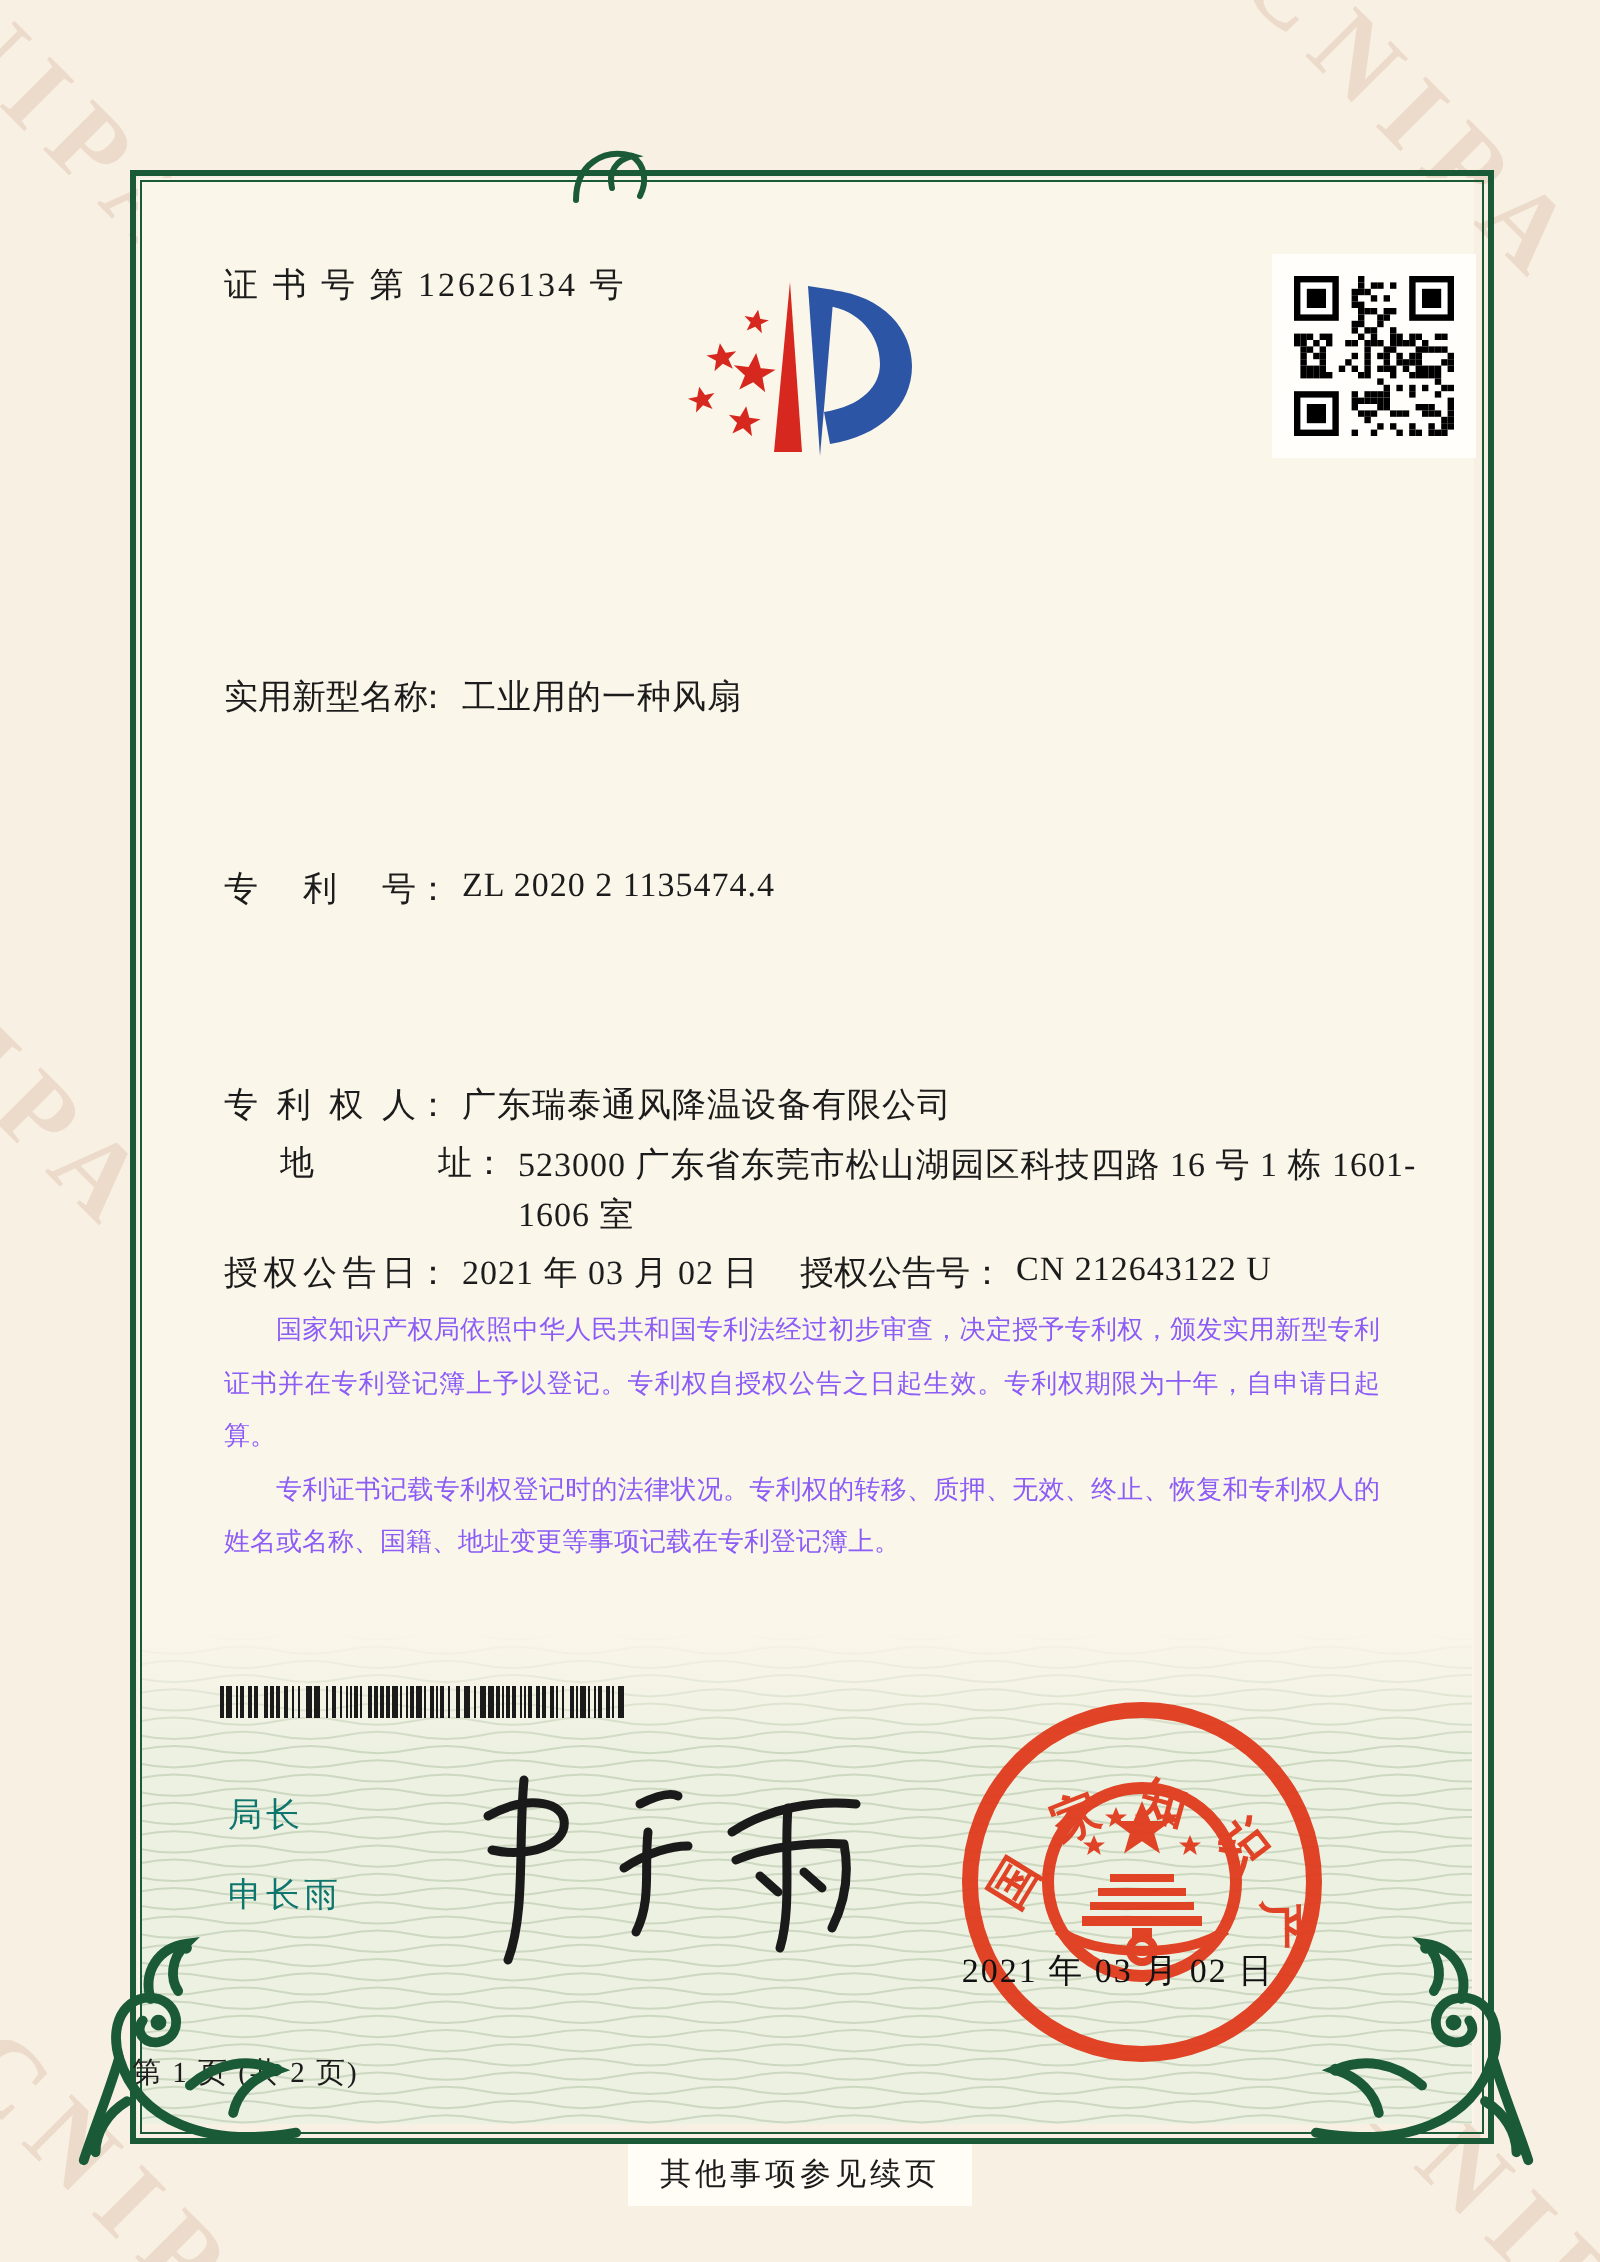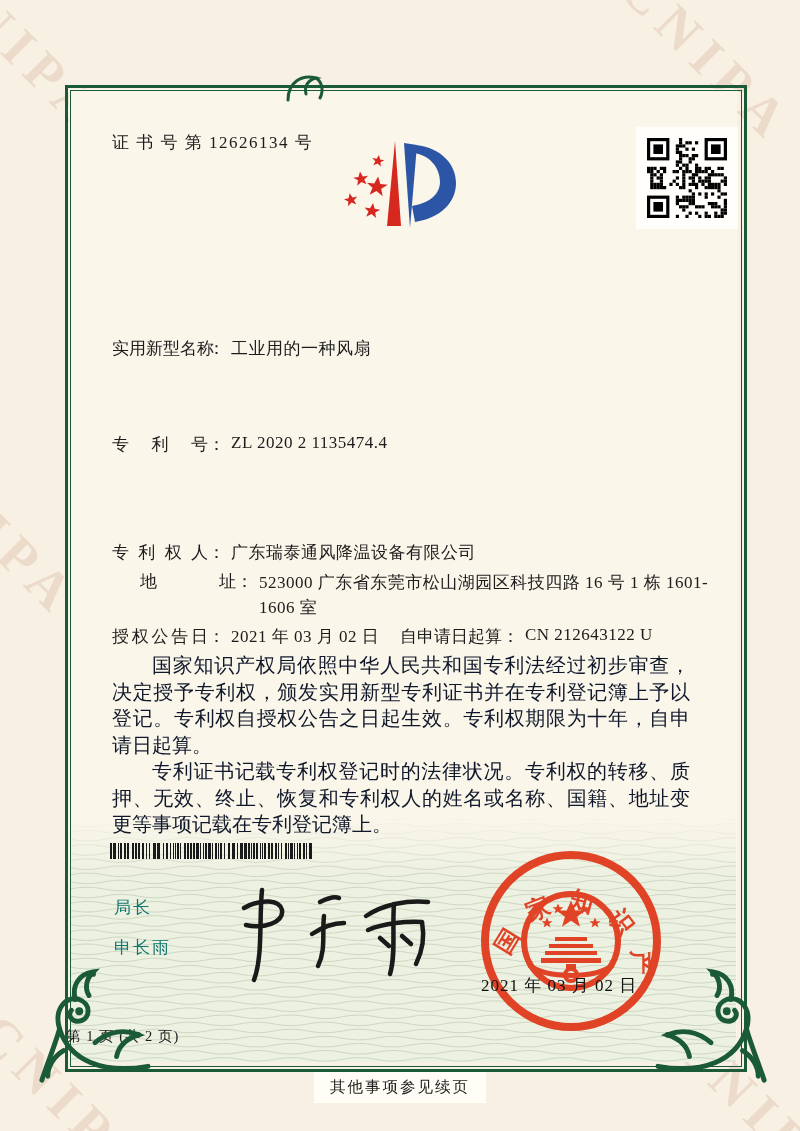--- a/index.html
+++ b/index.html
@@ -51,21 +51,21 @@
     display:inline-block; width:96px; text-align:justify; text-align-last:justify;
     vertical-align:top;
   }
   .fcolon{display:inline-block; vertical-align:top;}
   .fvalue{display:inline-block; margin-left:6px; vertical-align:top; letter-spacing:0.5px;}
   .field-row.wrap{white-space:normal; width:600px;margin-left:28px;}
   .field-row.wrap .fvalue{width:458px; letter-spacing:0.5px; line-height:25px;}
   .grant-pair{position:absolute; font-size:17px; z-index:4; white-space:nowrap;}
   .body-text{
     position:absolute; left:112px; top:652px; width:578px; z-index:4;
-    font-size:20px; line-height:26.5px; color:#0f172a; text-align:justify;
+    font-size:13px; line-height:26.5px; color:#8b5cf6; text-align:justify;
   }
   .body-text p{margin:0; text-indent:2em;}
   .barcode{position:absolute; left:110px; top:843px; width:206px; height:16px; z-index:4;}
   .officer{position:absolute; left:114px; z-index:4; font-family:"Liberation Sans","DejaVu Sans",sans-serif; font-size:17px; color:#0f766e; letter-spacing:2px;}
   .signature{position:absolute; left:232px; top:876px; width:210px; height:110px; z-index:4;}
   .seal{position:absolute; left:475px; top:845px; width:192px; height:192px; z-index:4; opacity:0.95;}
   .seal-date{
     position:absolute; left:473px; top:974px; width:172px; text-align:center;
     font-size:17px; color:#111; z-index:5; letter-spacing:1px; white-space:nowrap;
   }
@@ -399,21 +399,21 @@
     <span class="flabel">专利权人</span><span class="fcolon">：</span><span class="fvalue">广东瑞泰通风降温设备有限公司</span>
   </div>
   <div class="field-row wrap" style="top:570px;">
     <span class="flabel">地址</span><span class="fcolon">：</span><span class="fvalue">523000 广东省东莞市松山湖园区科技四路 16 号 1 栋 1601-1606 室</span>
   </div>
 
   <div class="grant-pair" style="left:112px; top:625px;">
     <span class="flabel">授权公告日</span><span>：</span><span class="fvalue">2021 年 03 月 02 日</span>
   </div>
   <div class="grant-pair" style="left:400px; top:625px;">
-    <span>自申请日起算</span><span>：</span><span class="fvalue">CN 212643122 U</span>
+    <span>授权公告号</span><span>：</span><span class="fvalue">CN 212643122 U</span>
   </div>
 
   <div class="body-text">
     <p>国家知识产权局依照中华人民共和国专利法经过初步审查，决定授予专利权，颁发实用新型专利证书并在专利登记簿上予以登记。专利权自授权公告之日起生效。专利权期限为十年，自申请日起算。</p>
     <p>专利证书记载专利权登记时的法律状况。专利权的转移、质押、无效、终止、恢复和专利权人的姓名或名称、国籍、地址变更等事项记载在专利登记簿上。</p>
   </div>
 
   <svg class="barcode" id="bar-svg" viewBox="0 0 206 16">
       <g fill="#1a1a1a">
         <rect x="0" y="0" width="2" height="16"></rect>

